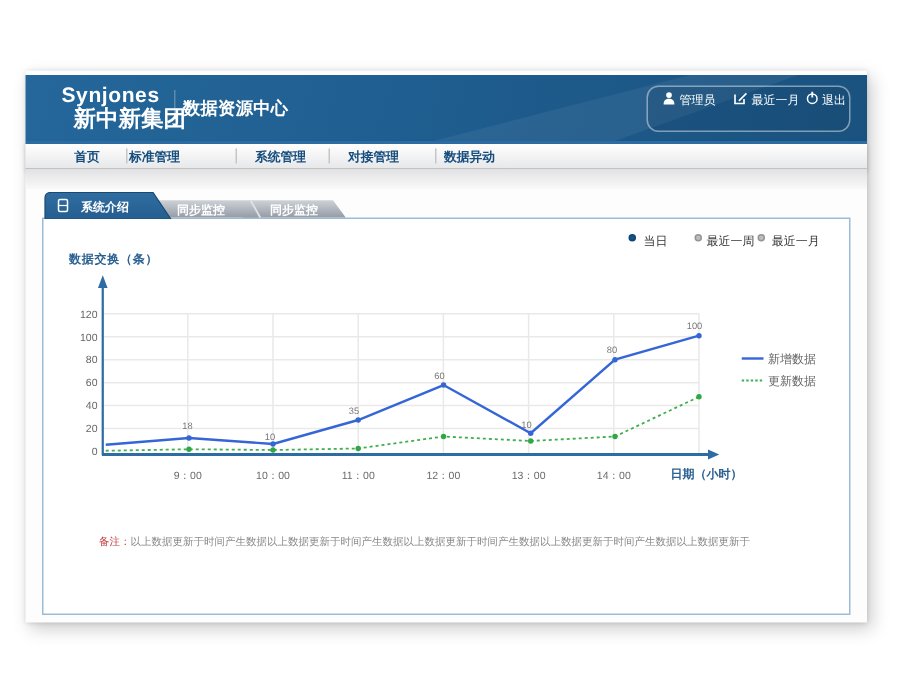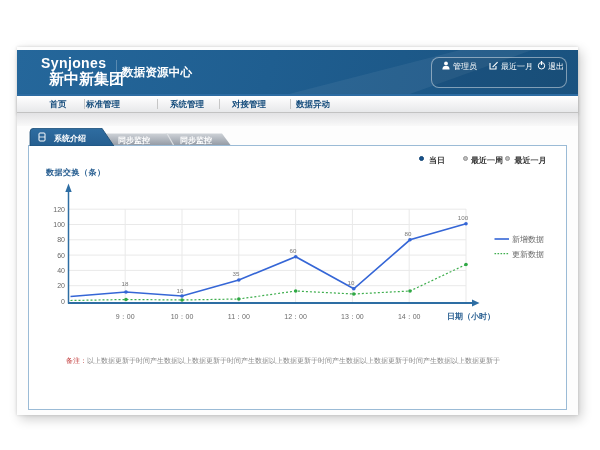--- a/index.html
+++ b/index.html
@@ -26,21 +26,21 @@
 .nav b { position:absolute; top:3px; font-size:8.5px; color:#174e7d; transform:translateX(-50%); white-space:nowrap; }
 .nav i { position:absolute; top:3px; width:1px; height:10px; background:#c6c6c6; }
 .navshadow { left:0; top:66px; width:561px; height:13px; background:linear-gradient(#e2e2e4,#f9f9f9); }
 
 .tabs { left:11px; top:81px; width:230px; height:18px; }
 .box { left:11px; top:98px; width:539px; height:265px; background:#fff; border:1px solid #9bbbd6; }
 
 .radio { width:5px; height:5px; border-radius:50%; }
 .r-on { background:#15518c; border:1px solid #114474; }
 .r-off { background:#bdbdbd; border:1px solid #949494; }
-.rlbl { font-size:8px; color:#333; white-space:nowrap;font-weight:bold; }
+.rlbl { font-size:8px; color:#333; white-space:nowrap; }
 .ytitle { left:29px; top:120px; font-size:8px; font-weight:bold; color:#2a6092; letter-spacing:0.5px; white-space:nowrap; }
 .note { left:49px; top:309px; font-size:7px; color:#8a8a8a; white-space:nowrap; }
 .note em { color:#c23b3b; font-style:normal; }
 </style>
 </head>
 <body>
 <div class="page">
   <div class="hdr">
       <div class="shine" style="position:absolute;"></div>
     </div>

